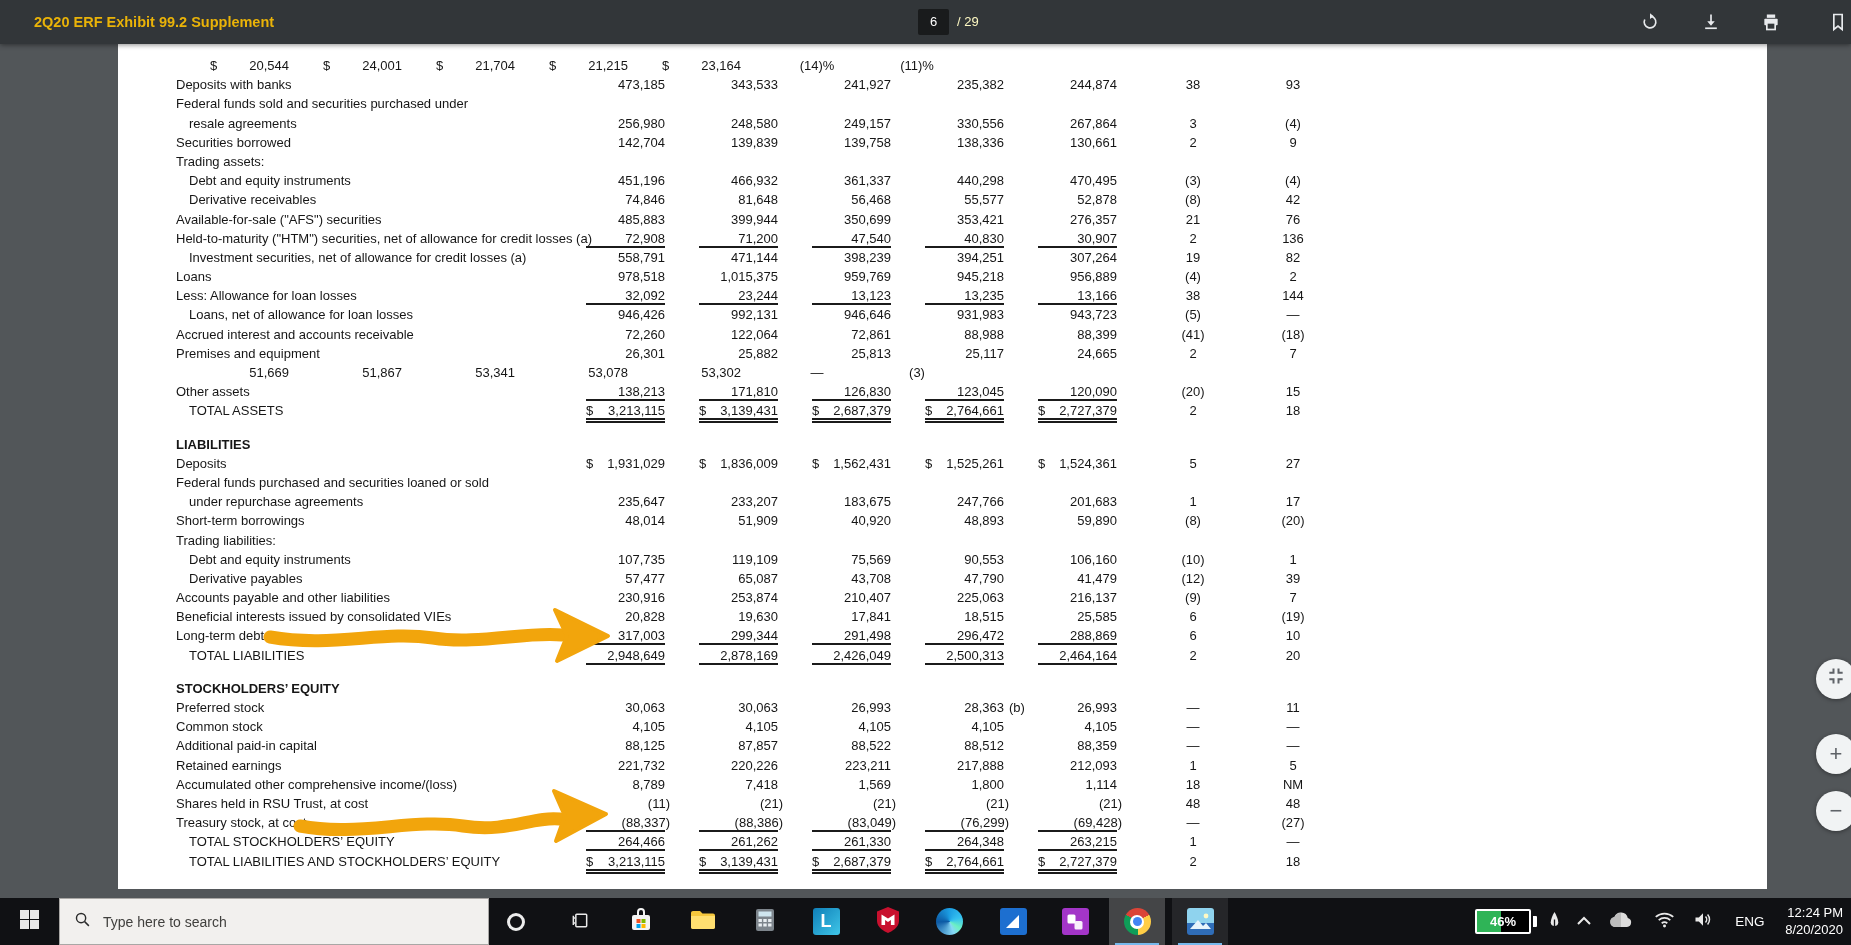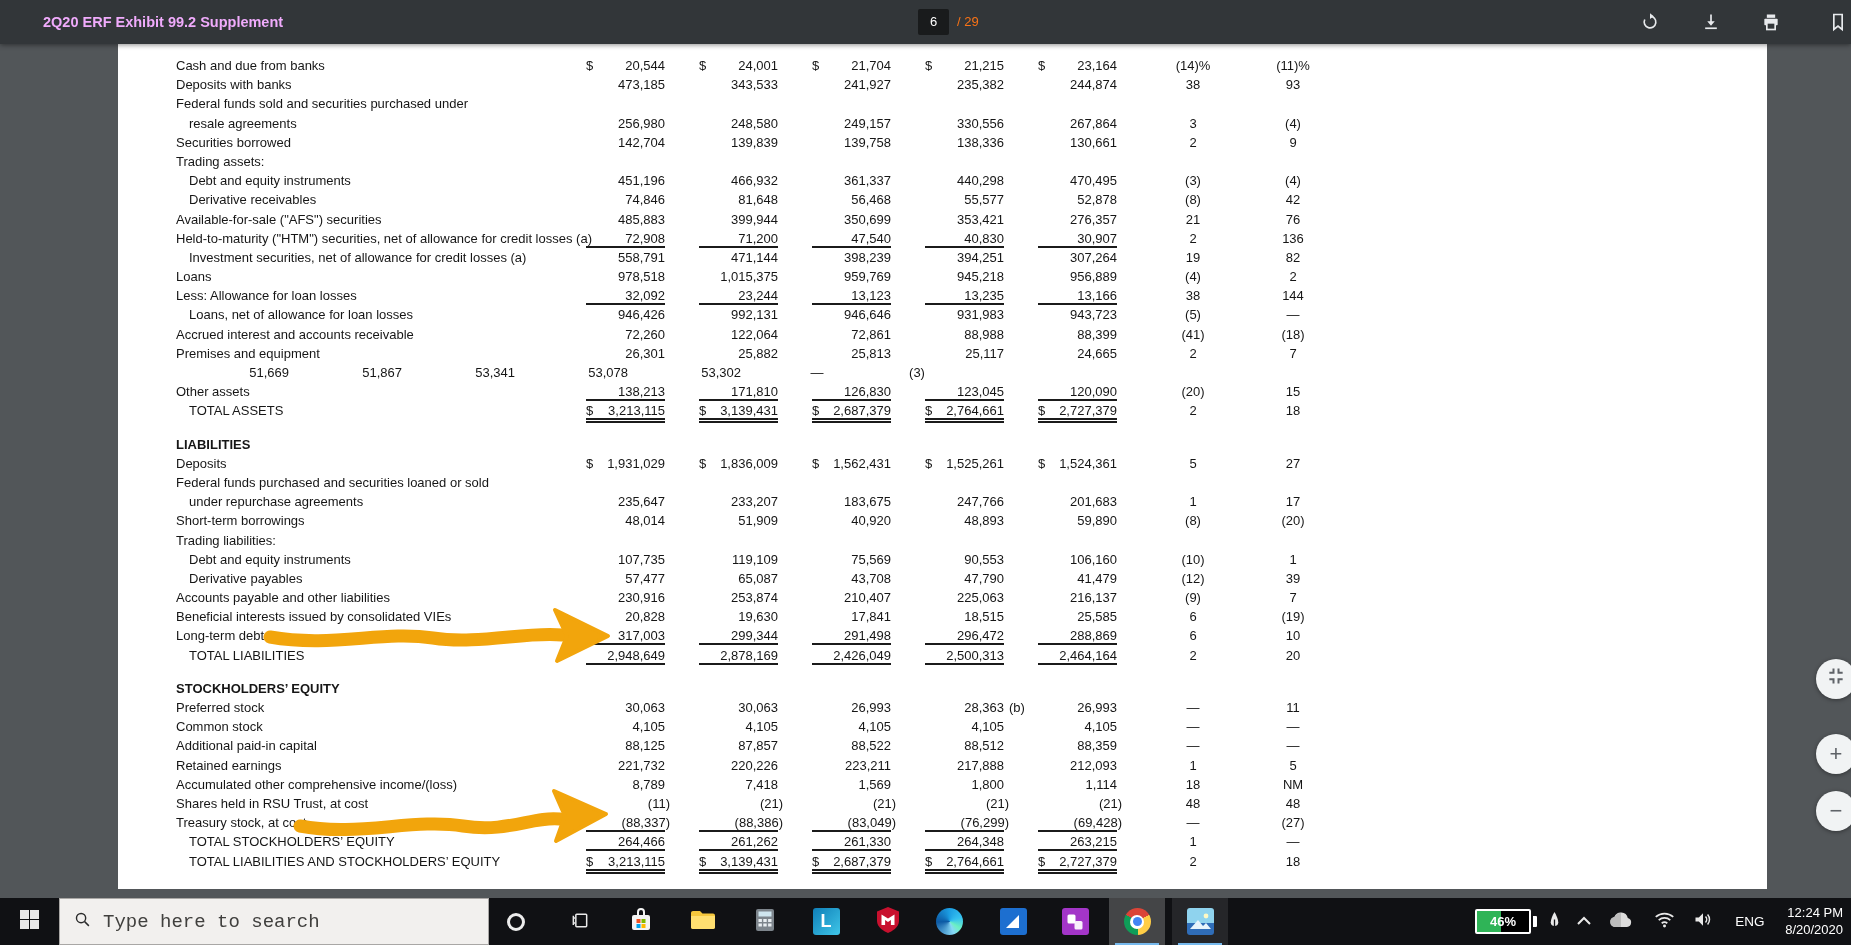--- a/index.html
+++ b/index.html
@@ -1,23 +1,23 @@
 <!DOCTYPE html>
 <html><head>
 <meta charset="utf-8">
 <style>
   *{margin:0;padding:0;box-sizing:border-box}
   html,body{width:1851px;height:945px;overflow:hidden}
   body{position:relative;font-family:"Liberation Sans",sans-serif;background:#525659}
 
   
   .toolbar{position:absolute;top:0;left:0;width:1851px;height:44px;background:#323639;z-index:30;box-shadow:0 1px 5px rgba(0,0,0,.45)}
-  .tb-title{position:absolute;left:43px;top:0;height:52px;line-height:44px;color:#f0abfc;font-size:14.5px;font-weight:700}
+  .tb-title{position:absolute;left:34px;top:0;height:52px;line-height:44px;color:#eab308;font-size:14.5px;font-weight:700}
   .pagebox{position:absolute;left:918px;top:9px;width:31px;height:26px;background:#191b1c;color:#fff;font-size:13px;text-align:center;line-height:26px;border-radius:2px}
-  .pagetotal{position:absolute;left:957px;top:0;height:44px;line-height:44px;color:#f97316;font-size:13px}
+  .pagetotal{position:absolute;left:957px;top:0;height:44px;line-height:44px;color:#fef9c3;font-size:13px}
   .tb-btn{position:absolute;top:7px;width:30px;height:30px;display:flex;align-items:center;justify-content:center;border-radius:50%;cursor:pointer}
   .tb-btn svg{display:block}
 
   
   .viewer{position:absolute;top:44px;left:0;width:1851px;height:854px;background:#525659}
   .page{position:absolute;left:118px;top:0;width:1649px;height:845px;background:#fff}
 
   
   .sheet{position:absolute;left:58px;top:12px;width:1220px;color:#161616}
   .trow{display:flex;height:19.2px;line-height:19.2px;font-size:13px;white-space:nowrap}
@@ -44,21 +44,21 @@
 
   
   .fab{position:absolute;left:1816px;width:40px;height:40px;border-radius:50%;background:#f1f3f4;box-shadow:0 1px 4px rgba(0,0,0,.4);display:flex;align-items:center;justify-content:center;color:#5f6368;font-size:22px;z-index:20;cursor:pointer}
   .fab span{line-height:40px}
 
   
   .taskbar{position:absolute;left:0;top:898px;width:1851px;height:47px;background:#101114;z-index:40}
   .start{position:absolute;left:8px;top:0;width:42px;height:47px;display:flex;align-items:center;justify-content:center}
   .searchbox{position:absolute;left:59px;top:0;width:430px;height:47px;background:#f2f0ee;border:1px solid #a9a7a5;display:flex;align-items:center}
   .searchbox svg{margin-left:14px}
-  .searchbox input{border:none;outline:none;background:transparent;font-family:Liberation Mono, monospace;font-size:19px;color:#222;margin-left:12px;width:340px}
+  .searchbox input{border:none;outline:none;background:transparent;font-family:Liberation Sans, sans-serif;font-size:14px;color:#222;margin-left:12px;width:340px}
   .searchbox input::placeholder{color:#41403e;opacity:1}
   .cort{position:absolute;left:498px;top:0;width:36px;height:47px;display:flex;align-items:center;justify-content:center}
   .ring{width:18px;height:18px;border:3px solid #ececec;border-radius:50%}
   .tview{position:absolute;left:562px;top:0;width:36px;height:47px;display:flex;align-items:center;justify-content:center}
   .app{position:absolute;top:0;width:56px;height:47px;display:flex;align-items:center;justify-content:center}
   .app .ul{position:absolute;bottom:0;left:6px;right:6px;height:2px;background:#76b9ed}
   .app.active{background:rgba(255,255,255,.22)}
   .app.open{background:rgba(255,255,255,.09)}
   .tile{width:27px;height:27px;border-radius:3px;display:flex;align-items:center;justify-content:center;font-weight:bold;color:#fff}
   
@@ -109,21 +109,20 @@
           <path d="M7 3h10v18l-5-4.2L7 21z" fill="none" stroke="#e8eaed" stroke-width="2"></path>
         </svg>
       </span>
   </div>
 </div>
 
 <div class="viewer">
   <div class="page">
     <div id="sheet" class="sheet">
         <div class="trow">
-          <div class="lbl">Cash and due from banks</div>
           <div class="val">
             <div class="vw">
               <span class="ds">$</span>
               <span class="num">20,544</span>
             </div>
           </div>
           <div class="val">
             <div class="vw">
               <span class="ds">$</span>
               <span class="num">24,001</span>

